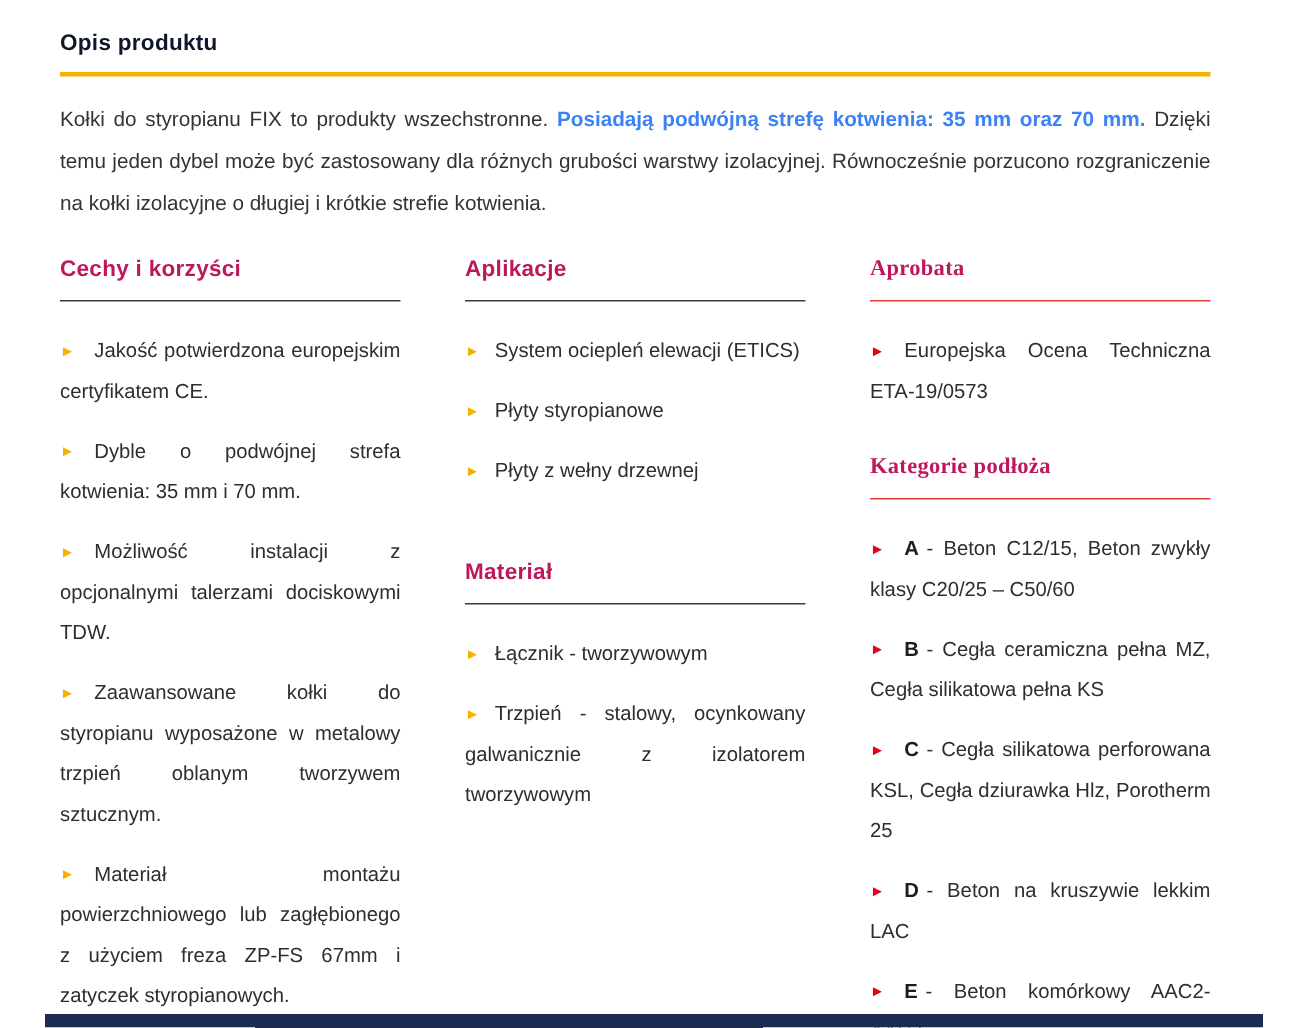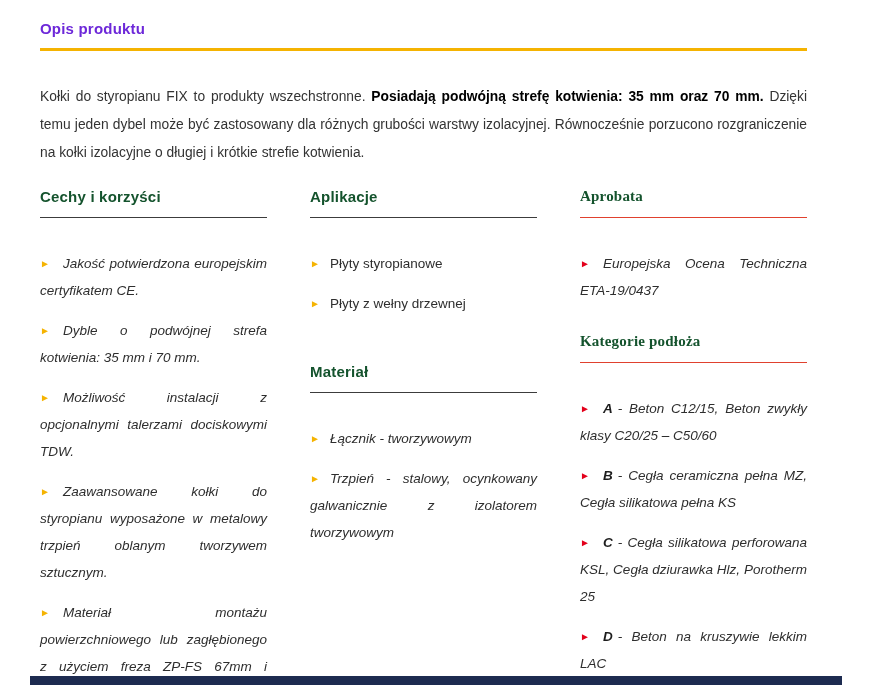--- a/index.html
+++ b/index.html
@@ -5,47 +5,47 @@
   * { margin:0; padding:0; box-sizing:border-box; }
   html,body { background:#ffffff; }
   body {
     width:869px; height:685px; overflow:hidden;
     font-family:"Liberation Sans","DejaVu Sans",sans-serif;
     color:var(--text,#333);
   }
   .page { position:relative; width:869px; height:685px; padding:20px 62px 0 40px; }
 
   .page-title {
-    font-size:15px; font-weight:700; color:#6d28d9; letter-spacing:.2px;
+    font-size:15px; font-weight:700; color:#0f172a; letter-spacing:.2px;
     padding-bottom:11px;
     border-bottom:3px solid var(--accent-yellow,#f5b301);
-    margin-bottom:32px;
+    margin-bottom:15px;
   }
 
   .intro {
     font-size:13.8px; line-height:2.02; text-align:justify; color:#333;
   }
-  .intro b { color:#000000; }
+  .intro b { color:#3b82f6; }
 
   .columns {
     display:grid; grid-template-columns:1fr 1fr 1fr; column-gap:43px;
     margin-top:21px;
   }
 
   .sec-heading {
-    font-size:15px; font-weight:700; color:#14532d; letter-spacing:.2px;
-    padding-bottom:12px; margin-bottom:32px;
+    font-size:15px; font-weight:700; color:#be185d; letter-spacing:.2px;
+    padding-bottom:12px; margin-bottom:19px;
     border-bottom:1px solid var(--heading-underline,#3c3c3c);
   }
   .sec-heading.red { border-bottom-color:var(--red-underline,#e0412e);font-family:Liberation Serif, serif; }
 
   .item {
     font-size:13.5px; line-height:2.0; margin-bottom:13px; color:#2e2e2e;
   }
-  .justify { text-align:justify;font-style:italic; }
+  .justify { text-align:justify; }
 
   .arrow {
     display:inline-block; font-size:10px; line-height:1;
     margin-right:13px; transform:translateY(-1px);
   }
   .arrow.yellow { color:var(--accent-yellow,#f5b301); }
   .arrow.red    { color:var(--accent-red,#e3001b); }
   .col-apps .arrow { margin-right:10px; }
 
   .letter { font-weight:700; color:#1d1d1d; margin-right:5px; }
@@ -90,41 +90,44 @@
       </p>
       <p class="item justify">
         <span class="arrow yellow">►</span><span>Materiał montażu powierzchniowego lub zagłębionego z użyciem freza ZP-FS 67mm i zatyczek styropianowych.</span>
       </p>
     </div>
 
     <div class="col col-apps">
       <h2 class="sec-heading">Aplikacje</h2>
 
       <p class="item">
+        <span class="arrow yellow">►</span><span>System ociepleń elewacji (ETICS)</span>
+      </p>
+      <p class="item">
         <span class="arrow yellow">►</span><span>Płyty styropianowe</span>
       </p>
       <p class="item">
         <span class="arrow yellow">►</span><span>Płyty z wełny drzewnej</span>
       </p>
 
       <h2 class="sec-heading sec-gap-large">Materiał</h2>
 
       <p class="item justify">
         <span class="arrow yellow">►</span><span>Łącznik  - tworzywowym</span>
       </p>
       <p class="item justify">
         <span class="arrow yellow">►</span><span>Trzpień - stalowy, ocynkowany galwanicznie z izolatorem tworzywowym</span>
       </p>
     </div>
 
     <div class="col">
       <h2 class="sec-heading red">Aprobata</h2>
 
       <p class="item justify">
-        <span class="arrow red">►</span><span>Europejska Ocena Techniczna ETA-19/0437</span>
+        <span class="arrow red">►</span><span>Europejska Ocena Techniczna ETA-19/0573</span>
       </p>
 
       <h2 class="sec-heading red sec-gap-med">Kategorie podłoża</h2>
 
       <p class="item justify">
         <span class="arrow red">►</span><span class="letter">A</span><span>- Beton C12/15, Beton zwykły klasy C20/25 – C50/60</span>
       </p>
       <p class="item justify">
         <span class="arrow red">►</span><span class="letter">B</span><span>- Cegła ceramiczna pełna MZ, Cegła silikatowa pełna KS</span>
       </p>

